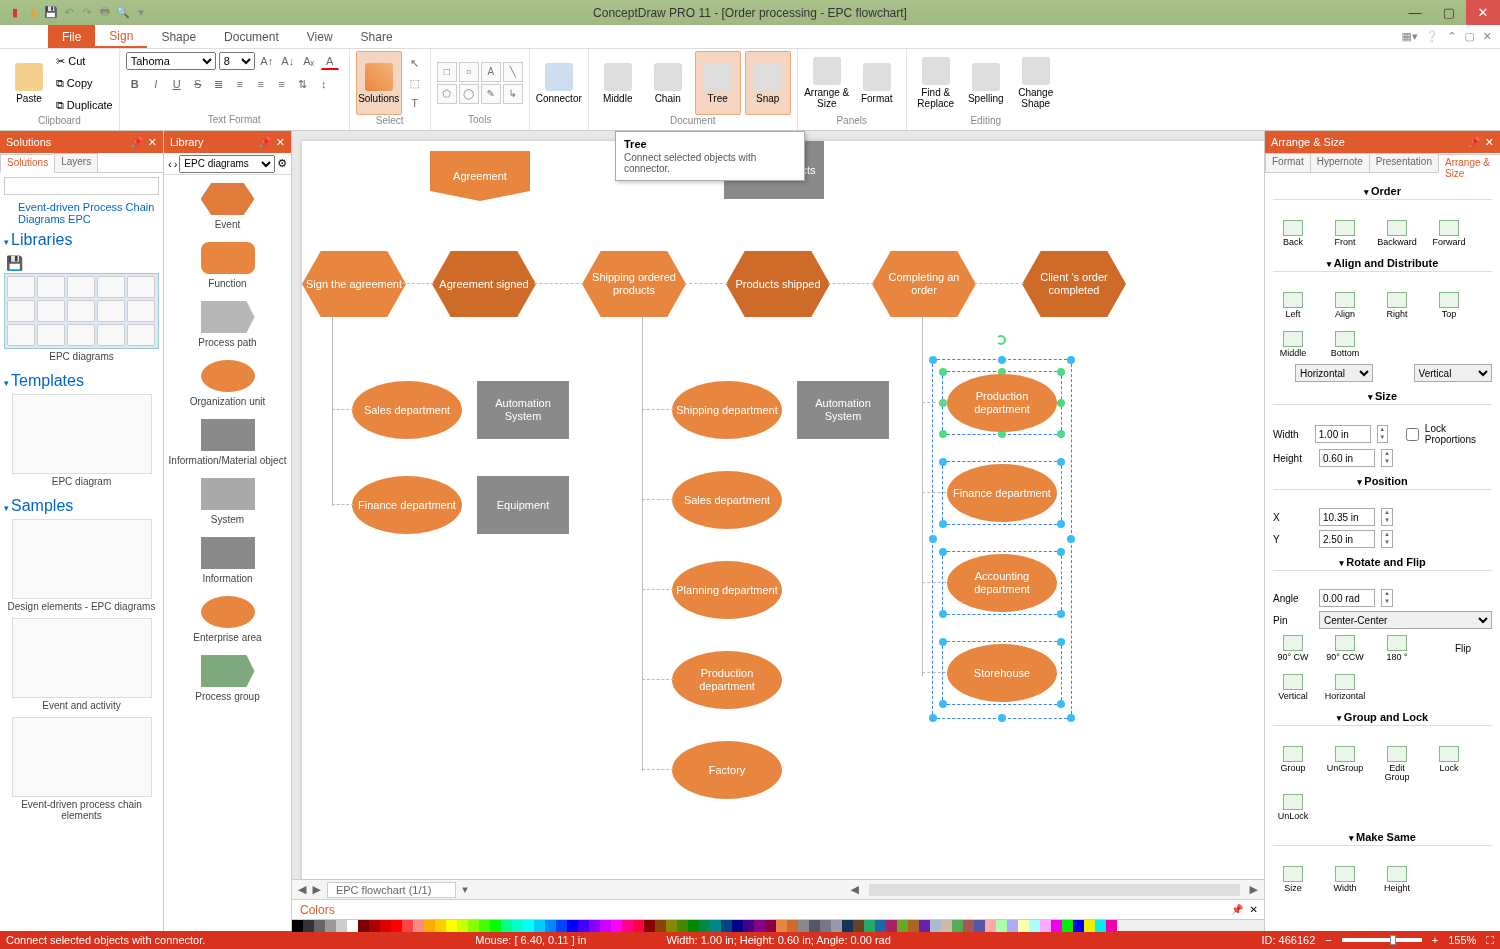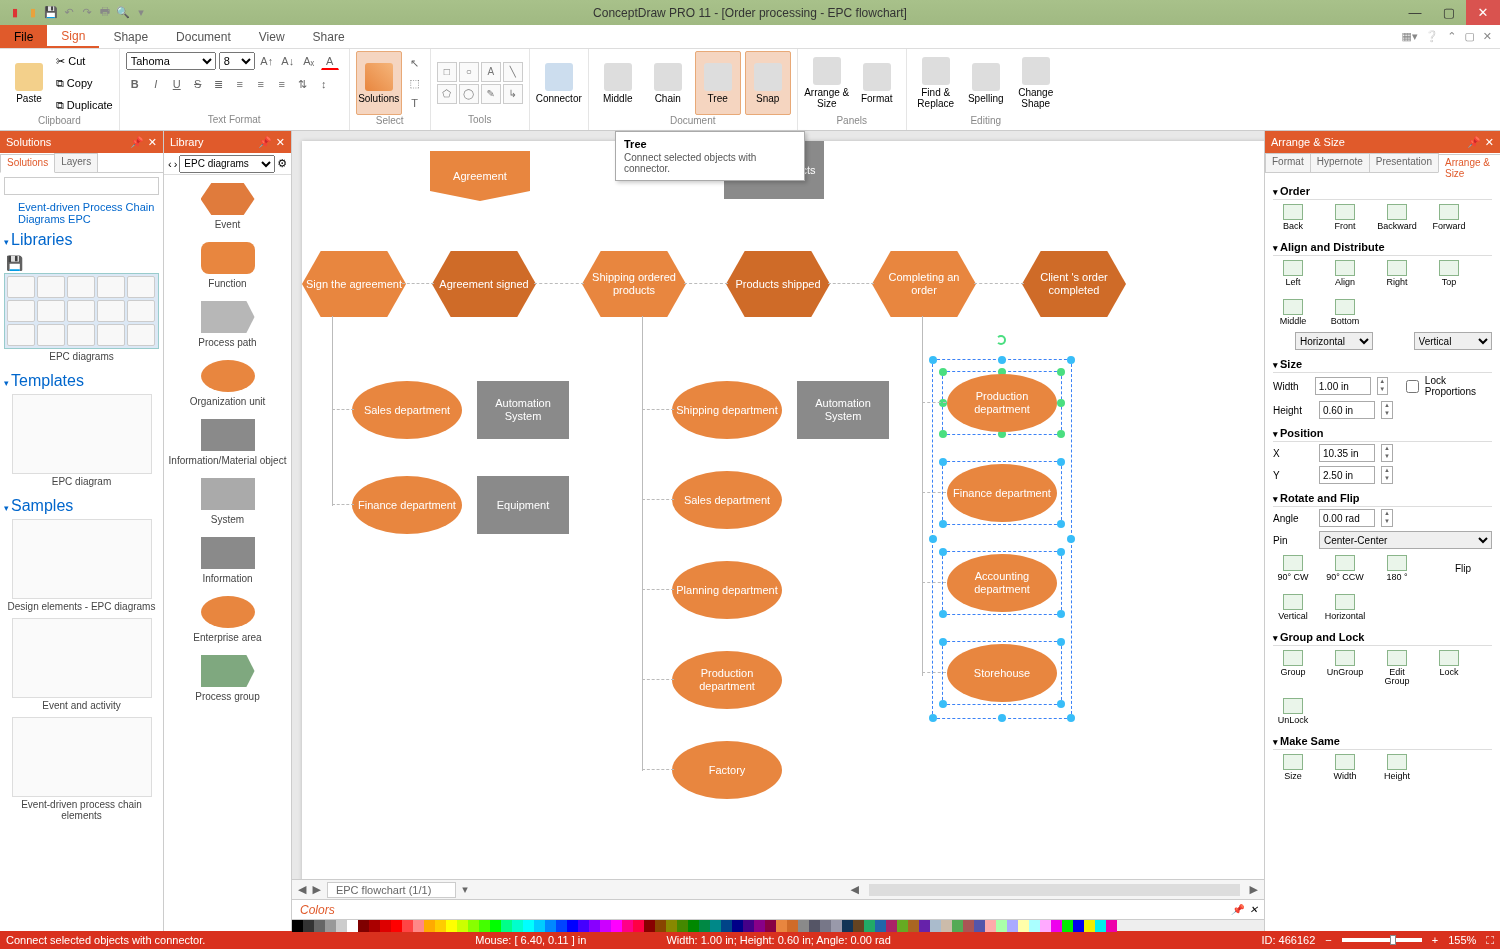--- a/index.html
+++ b/index.html
@@ -9,21 +9,21 @@
 .titlebar { height: 25px; background: linear-gradient(#a8c18a,#a0b982); display: flex; align-items: center; color: #333; position: relative; }
 .titlebar .qat { display: flex; gap: 4px; padding: 0 8px; align-items: center; }
 .titlebar .qat span { width: 14px; height: 14px; display: inline-flex; align-items: center; justify-content: center; font-size: 11px; }
 .titlebar .title { position: absolute; left: 0; right: 0; text-align: center; pointer-events: none; font-size: 12px; }
 .titlebar .winbtns { margin-left: auto; display: flex; }
 .titlebar .winbtns div { width: 34px; height: 25px; display: flex; align-items: center; justify-content: center; font-size: 13px; }
 .titlebar .winbtns .close { background: #d9534f; color: #fff; }
 
 
 .menutabs { height: 24px; background: #fff; border-bottom: 1px solid #ddd; display: flex; align-items: stretch; }
-.menutabs .filetab { background: #e05a2b; color: #000000; padding: 0 14px; display: flex; align-items: center; font-size: 12px; }
+.menutabs .filetab { background: #e05a2b; color: #ffffff; padding: 0 14px; display: flex; align-items: center; font-size: 12px; margin-left: 48px; }
 .menutabs .tab { padding: 0 14px; display: flex; align-items: center; color: #555; font-size: 12px; cursor: default; }
 .menutabs .tab.active { color: #e05a2b; border-bottom: 2px solid #e05a2b; }
 .menutabs .right { margin-left: auto; display: flex; gap: 8px; padding-right: 8px; align-items: center; color: #888; }
 
 
 .ribbon { height: 82px; background: #fff; border-bottom: 1px solid #ccc; display: flex; position: relative; }
 .rgroup { border-right: 1px solid #e5e5e5; padding: 2px 6px; display: flex; flex-direction: column; }
 .rgroup .body { flex: 1; display: flex; align-items: center; gap: 4px; }
 .rgroup .label { text-align: center; font-size: 10px; color: #888; height: 14px; }
 .bigbtn { display: flex; flex-direction: column; align-items: center; justify-content: center; width: 46px; height: 64px; gap: 2px; }
@@ -92,33 +92,33 @@
 .handle.g { background: #4ade80; }
 .handle.b { background: #38bdf8; }
 .conn { position: absolute; border-top: 1px dashed #bbb; }
 .connv { position: absolute; border-left: 1px solid #bbb; }
 .rothandle { position: absolute; width: 10px; height: 10px; border: 2px solid #4ade80; border-radius: 50%; border-left-color: transparent; }
 
 .pagetabs { height: 20px; background: #f5f5f5; border-top: 1px solid #ccc; display: flex; align-items: center; padding: 0 6px; gap: 6px; font-size: 10px; color: #666; }
 .pagetabs .pt { border: 1px solid #ccc; padding: 1px 24px 1px 8px; background: #fff; }
 
 
-.colorsrow { height: 20px; border-top: 1px solid #ccc; display: flex; align-items: center; background: #fff; font-style: italic; }
+.colorsrow { height: 20px; border-top: 1px solid #ccc; display: flex; align-items: center; background: #fff; }
 .colorsrow .lbl { color: #e05a2b; padding: 0 8px; font-size: 12px; }
 .colorsrow .spacer { flex: 1; }
 .swatches { height: 12px; display: flex; border-top: 1px solid #ccc; }
 .swatches div { width: 11px; height: 12px; }
 
 
 .arrange .panelbody { padding: 6px 8px; font-size: 11px; }
 .arow { display: flex; gap: 12px; padding: 4px 0; flex-wrap: wrap; }
 .aitem { display: flex; flex-direction: column; align-items: center; width: 40px; gap: 2px; }
 .aitem .aico { width: 20px; height: 16px; border: 1px solid #8ab58a; background: #eaf5ea; }
 .aitem .atxt { font-size: 9px; text-align: center; line-height: 1; }
-.asection { font-weight: bold; font-size: 11px; padding: 6px 0 2px; border-bottom: 1px solid #ddd; margin-bottom: 0; }
+.asection { font-weight: bold; font-size: 11px; padding: 6px 0 2px; border-bottom: 1px solid #ddd; margin-bottom: 16px; text-align: center; }
 .asection::before { content: "▾ "; font-size: 9px; }
 .inputrow { display: flex; align-items: center; gap: 6px; padding: 2px 0; }
 .inputrow label { width: 40px; font-size: 10px; }
 .inputrow input[type=text] { width: 56px; height: 18px; font-size: 10px; border: 1px solid #aaa; padding: 0 3px; }
 .inputrow select { height: 18px; font-size: 10px; border: 1px solid #aaa; flex: 1; }
 .spinner { width: 12px; height: 18px; border: 1px solid #aaa; display: flex; flex-direction: column; }
 .spinner div { flex: 1; font-size: 6px; text-align: center; line-height: 1; color: #666; }
 
 
 .statusbar { height: 18px; background: #d9311e; color: #fff; display: flex; align-items: center; font-size: 10px; padding: 0 6px; gap: 20px; }

